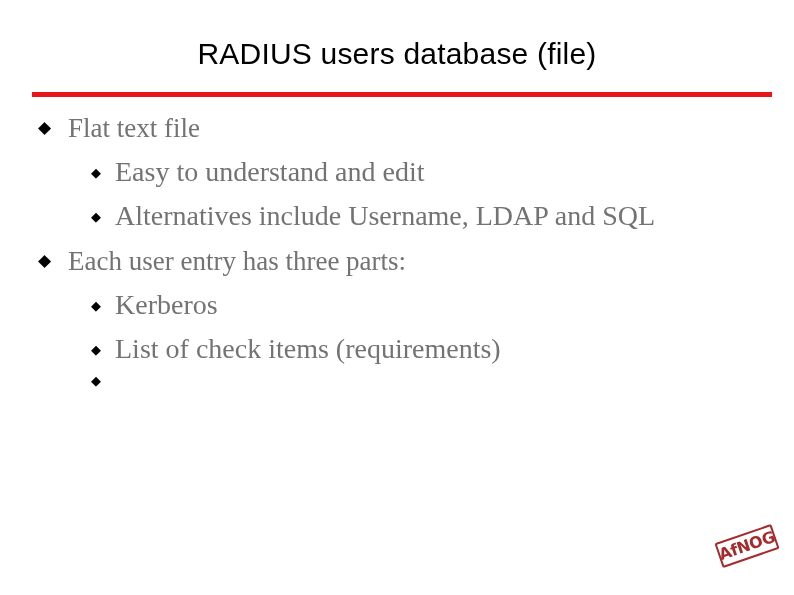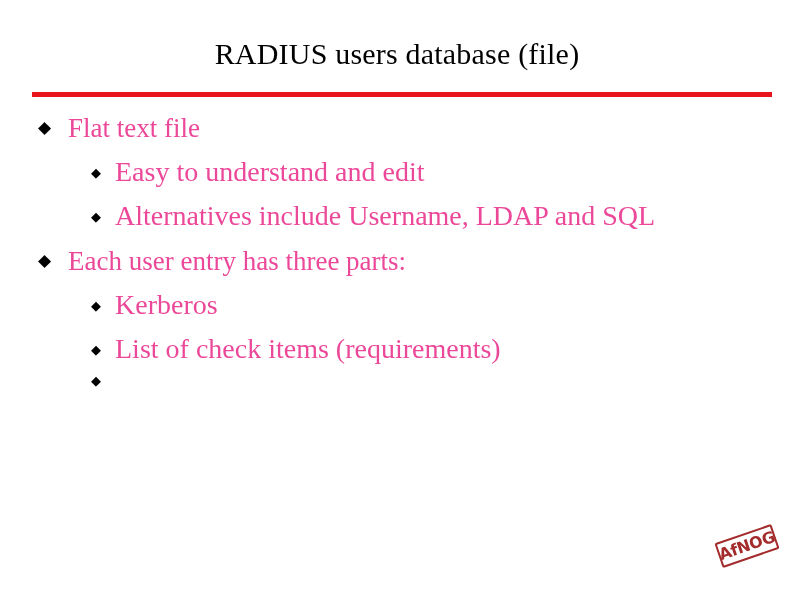--- a/index.html
+++ b/index.html
@@ -21,21 +21,21 @@
     background: #ffffff;
   }
 
   
   .slide-title {
     position: absolute;
     left: 0;
     top: 34px;
     width: 794px;
     text-align: center;
-    font-family: Liberation Serif, serif;
+    font-family: Liberation Sans, sans-serif;
     font-size: 30px;
     font-weight: 400;
     letter-spacing: 0.2px;
     color: #000000;
     line-height: 40px;
     white-space: nowrap;
   }
 
   .title-rule {
     position: absolute;
@@ -83,21 +83,21 @@
   }
   .level2 .marker {
     font-size: 13px;
     line-height: 1;
     width: 24px;
     position: relative;
     top: -4px;
   }
 
   .bullet-text {
-    color: #ec4899;
+    color: #737373;
     white-space: nowrap;
   }
   .level1 .bullet-text {
     font-size: 27px;
     line-height: 32px;
   }
   .level2 .bullet-text {
     font-size: 28px;
     line-height: 30px;
   }

